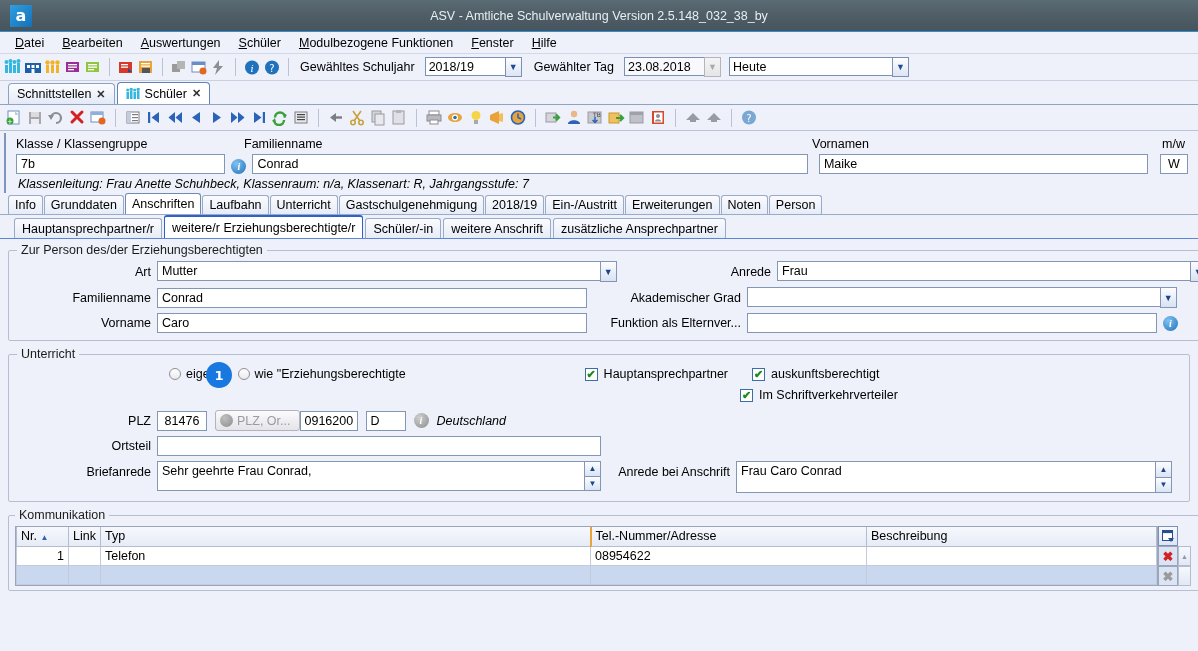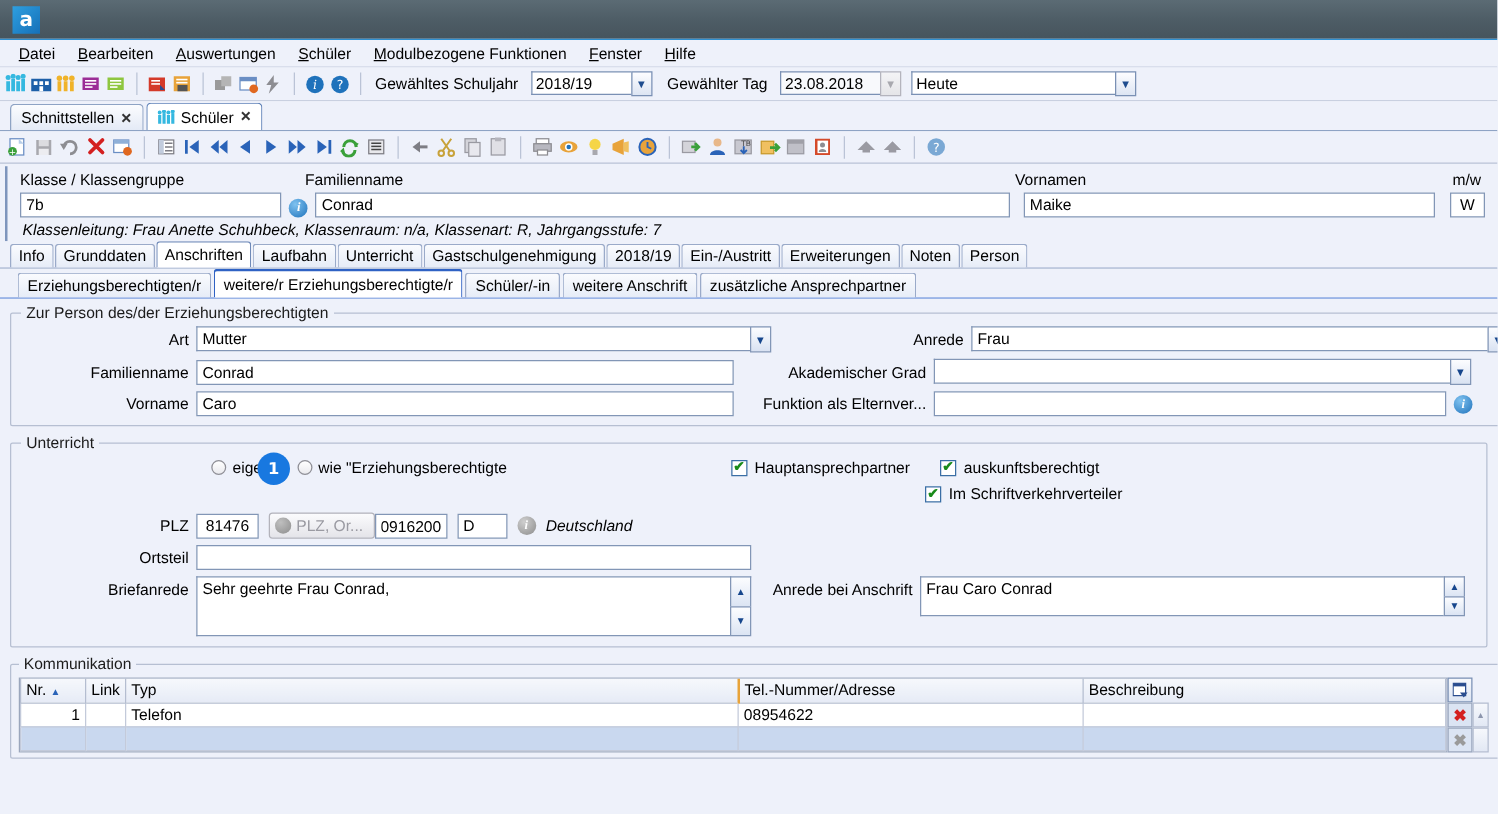--- a/index.html
+++ b/index.html
@@ -228,20 +228,21 @@
   }
   .delx { color:#d42020; font-weight: bold; font-size: 13px; }
   .delx.gray { color:#9a9a9a; }
   .sortarrow { color:#2a63b8; font-size: 8px; }
 </style>
 </head>
 <body>
 
 <div class="titlebar">
   <div class="applogo">a</div>
+  <div class="title-text">ASV - Amtliche Schulverwaltung Version 2.5.148_032_38_by</div>
 </div>
 
 <div class="menubar">
   <div class="menu-item"><u>D</u><span>atei</span></div>
   <div class="menu-item"><u>B</u><span>earbeiten</span></div>
   <div class="menu-item"><u>A</u><span>uswertungen</span></div>
   <div class="menu-item"><u>S</u><span>chüler</span></div>
   <div class="menu-item"><u>M</u><span>odulbezogene Funktionen</span></div>
   <div class="menu-item"><u>F</u><span>enster</span></div>
   <div class="menu-item"><u>H</u><span>ilfe</span></div>
@@ -565,21 +566,21 @@
   <div class="mtab">
       <span>Noten</span>
     </div>
   <div class="mtab">
       <span>Person</span>
     </div>
 </div>
 
 <div class="subtabs">
   <div class="stab">
-      <span>Erziehungsberechtigten/r</span>
+      <span>Hauptansprechpartner/r</span>
     </div>
   <div class="stab active">
       <span>weitere/r Erziehungsberechtigte/r</span>
     </div>
   <div class="stab">
       <span>Schüler/-in</span>
     </div>
   <div class="stab">
       <span>weitere Anschrift</span>
     </div>
@@ -674,21 +675,21 @@
     <div class="frow">
       <div class="flabel" style="width:140px">Ortsteil</div>
       <span style="width:444px">
         <input class="inp" value="" style="">
       </span>
     </div>
 
     <div class="frow" style="align-items:flex-start;margin-bottom:2px">
       <div class="flabel" style="width:140px;padding-top:4px">Briefanrede</div>
       <span class="spinbox">
-        <textarea style="width: 427px; height: 48px;">Sehr geehrte Frau Conrad,</textarea>
+        <textarea style="width: 427px; height: 30px;">Sehr geehrte Frau Conrad,</textarea>
         <span class="spincol">
           <div>▲</div>
           <div>▼</div>
         </span>
       </span>
       <div class="flabel" style="width:135px;padding-top:4px">Anrede bei Anschrift</div>
       <span class="spinbox">
         <textarea style="width: 419px; height: 32px;">Frau Caro Conrad</textarea>
         <span class="spincol">
           <div>▲</div>

